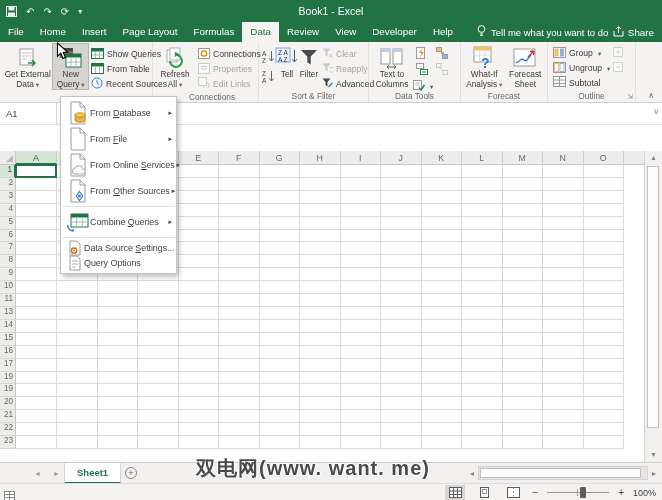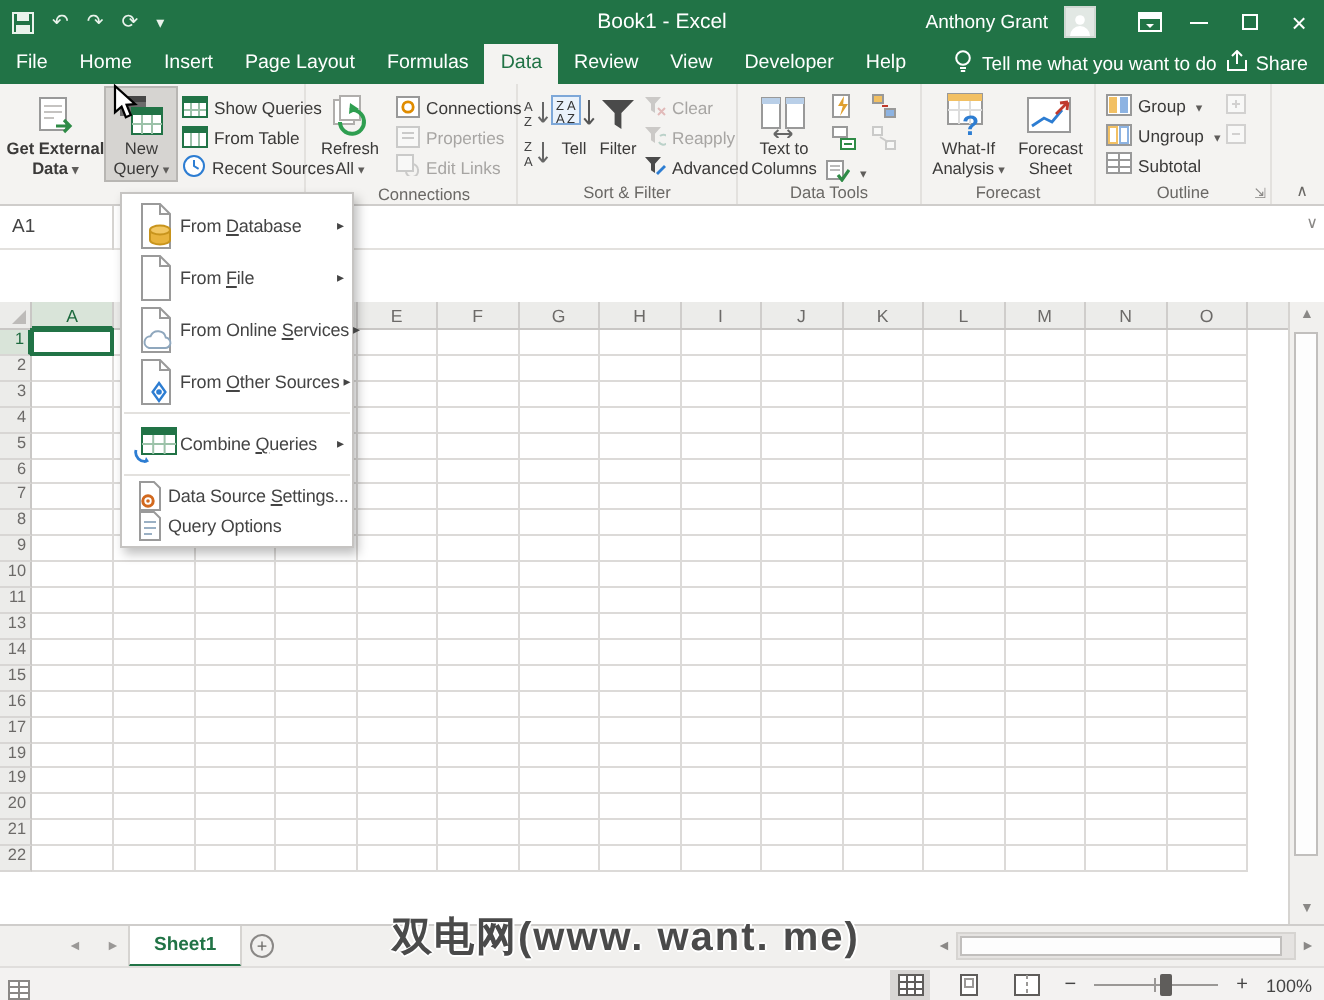--- a/index.html
+++ b/index.html
@@ -129,43 +129,20 @@
             <rect x="2.5" y="0.5" width="6" height="4" fill="#eaf3ec"></rect>
             <rect x="2" y="6.5" width="7" height="4" fill="#eaf3ec"></rect>
           </svg>
       </span>
       <span class="qi">↶</span>
       <span class="qi">↷</span>
       <span class="qi">⟳</span>
       <span class="qi" style="font-size:8px;">▾</span>
     </div>
     <div class="tb-title">Book1 - Excel</div>
-    <div class="tb-right">
-      <span class="tb-user">Anthony Grant</span>
-      <span class="avatar">
-        <svg width="12" height="12" viewBox="0 0 12 12">
-            <circle cx="6" cy="4" r="2.4" fill="#fff"></circle>
-            <path d="M1 12 a5 5 0 0 1 10 0 z" fill="#fff"></path>
-          </svg>
-      </span>
-      <span class="winbtn">
-        <svg width="12" height="10" viewBox="0 0 12 10">
-            <rect x="0.5" y="0.5" width="11" height="9" fill="none" stroke="#fff"></rect>
-            <rect x="0.5" y="0.5" width="11" height="3" fill="#fff"></rect>
-            <path d="M6 8 l-2 -2 h4 z" fill="#fff"></path>
-          </svg>
-      </span>
-      <span class="winbtn">
-          <span class="minbar"></span>
-        </span>
-      <span class="winbtn">
-          <span class="maxbox"></span>
-        </span>
-      <span class="winbtn" style="font-size:13px;">×</span>
-    </div>
   </div>
 
   <div class="tabrow">
     <div class="tabs">
         <span class="tab">File</span>
         <span class="tab">Home</span>
         <span class="tab">Insert</span>
         <span class="tab">Page Layout</span>
         <span class="tab">Formulas</span>
         <span class="tab active">Data</span>
@@ -190,21 +167,21 @@
             <path d="M5.5 7 V1 M3 3 l2.5 -2.5 L8 3" fill="none" stroke="#fff"></path>
           </svg>
       </span>
       <span>Share</span>
     </div>
   </div>
 
   <div class="ribbon">
 
     <div class="grp" style="width:153px;">
-      <div class="big" style="width:52px;font-weight:bold;">
+      <div class="big" style="width:52px;">
         <span class="ic">
           <svg width="24" height="24" viewBox="0 0 24 24">
               <rect x="4" y="3" width="13" height="16" fill="#fff" stroke="#999"></rect>
               <line x1="6" y1="7" x2="15" y2="7" stroke="#c5c3c1"></line>
               <line x1="6" y1="10" x2="15" y2="10" stroke="#c5c3c1"></line>
               <line x1="6" y1="13" x2="11" y2="13" stroke="#c5c3c1"></line>
               <path d="M12 17 h7 m-3 -3 l3 3 -3 3" stroke="#2e8b46" stroke-width="1.6" fill="none"></path>
             </svg>
         </span>
         <span class="t"><span>Get External</span><br><span>Data</span><span class="dd"></span></span>
@@ -889,20 +866,38 @@
           <div class="cell" style="width:40.5px"></div>
           <div class="cell" style="width:40.5px"></div>
           <div class="cell" style="width:40.5px"></div>
           <div class="cell" style="width:40.5px"></div>
           <div class="cell" style="width:40.5px"></div>
           <div class="cell" style="width:40.5px"></div>
           <div class="cell" style="width:40.5px"></div>
           <div class="cell" style="width:40.5px"></div>
           <div class="cell" style="width:40.5px"></div>
         </div>
+        <div class="row" style="height:12.91px">
+          <div class="rowh">23</div>
+          <div class="cell" style="width:41px"></div>
+          <div class="cell" style="width:40.5px"></div>
+          <div class="cell" style="width:40.5px"></div>
+          <div class="cell" style="width:40.5px"></div>
+          <div class="cell" style="width:40.5px"></div>
+          <div class="cell" style="width:40.5px"></div>
+          <div class="cell" style="width:40.5px"></div>
+          <div class="cell" style="width:40.5px"></div>
+          <div class="cell" style="width:40.5px"></div>
+          <div class="cell" style="width:40.5px"></div>
+          <div class="cell" style="width:40.5px"></div>
+          <div class="cell" style="width:40.5px"></div>
+          <div class="cell" style="width:40.5px"></div>
+          <div class="cell" style="width:40.5px"></div>
+          <div class="cell" style="width:40.5px"></div>
+        </div>
       </div>
     <div class="selbox" style="left:15px;top:13px;width:42px;height:14px;"></div>
     <div class="vscroll">
       <div class="vs-up">▲</div>
       <div class="vs-thumb"></div>
       <div class="vs-dn">▼</div>
     </div>
   </div>
 
   <div class="sheetbar">

